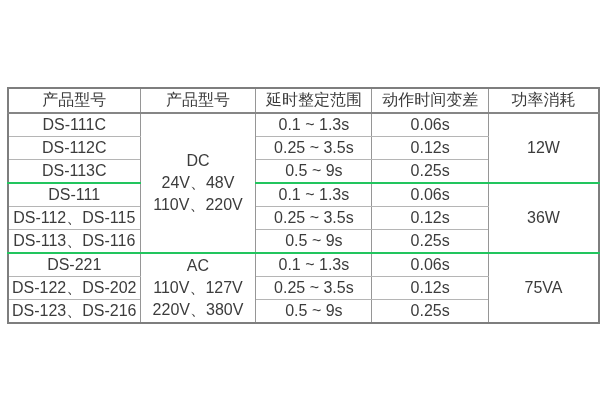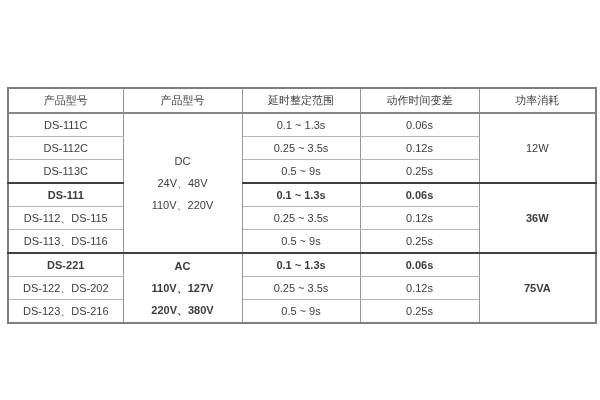--- a/index.html
+++ b/index.html
@@ -25,34 +25,33 @@
   .spec-table th,
   .spec-table td {
     border-left: 1px solid #969696;
     border-right: 1px solid #969696;
     border-top: 1px solid #b5b5b5;
     border-bottom: 1px solid #b5b5b5;
     height: 22px;
     padding: 0 3px;
     text-align: center;
     vertical-align: middle;
-    font-size: 11px;
+    font-size: 16px;
     font-weight: normal;
     color: #3c3c3c;
     line-height: 1.15;
     white-space: nowrap;
     overflow: hidden;
   }
   .spec-table thead th {
     border-bottom: 2px solid #868686;
     height: 23px;
   }
   .spec-table tr.section-start td {
-    border-top: 2px solid #404040;
-    font-weight: bold;
+    border-top: 2px solid #22c55e;
   }
   .voltage-line {
     line-height: 22px;
   }
 </style>
 </head>
 <body>
 
 <table class="spec-table">
   <colgroup>

